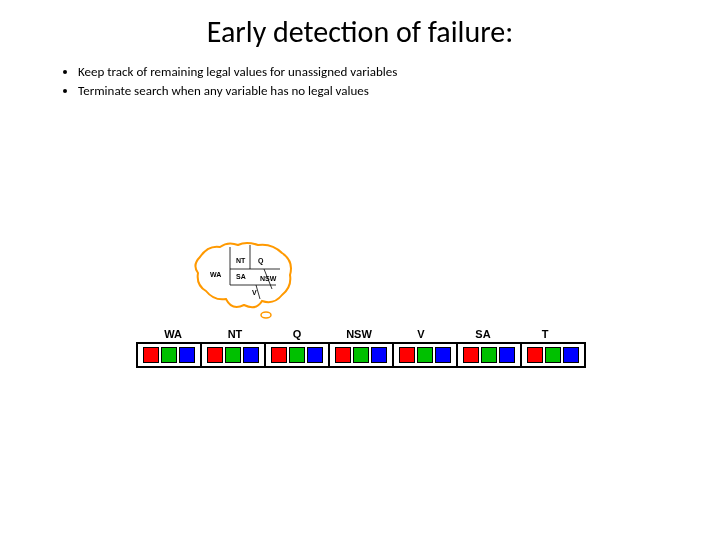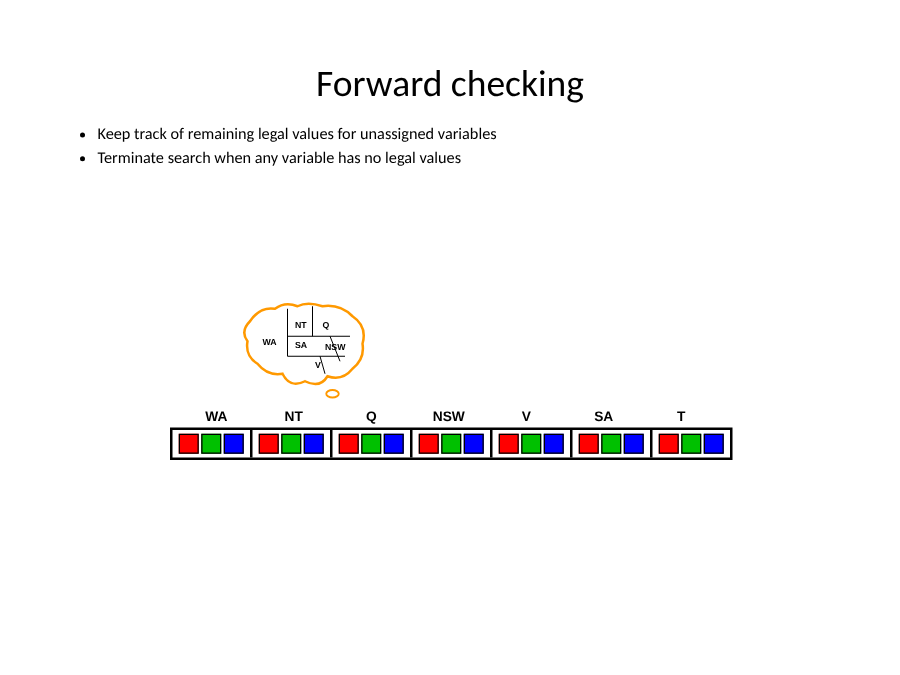--- a/index.html
+++ b/index.html
@@ -75,22 +75,21 @@
     margin: 0 1px;
   }
   .red   { background: #ff0000; }
   .green { background: #00c000; }
   .blue  { background: #0000ff; }
 </style>
 </head>
 <body>
 
 <div class="title">
-  <br>
-  <span>Forward checking</span>
+  <span>Early detection of failure:</span><br>
 </div>
 
 <ul class="bullets">
   <li>Keep track of remaining legal values for unassigned variables</li>
   <li>Terminate search when any variable has no legal values</li>
 </ul>
 
 <div class="figure">
 
   <div class="map">

